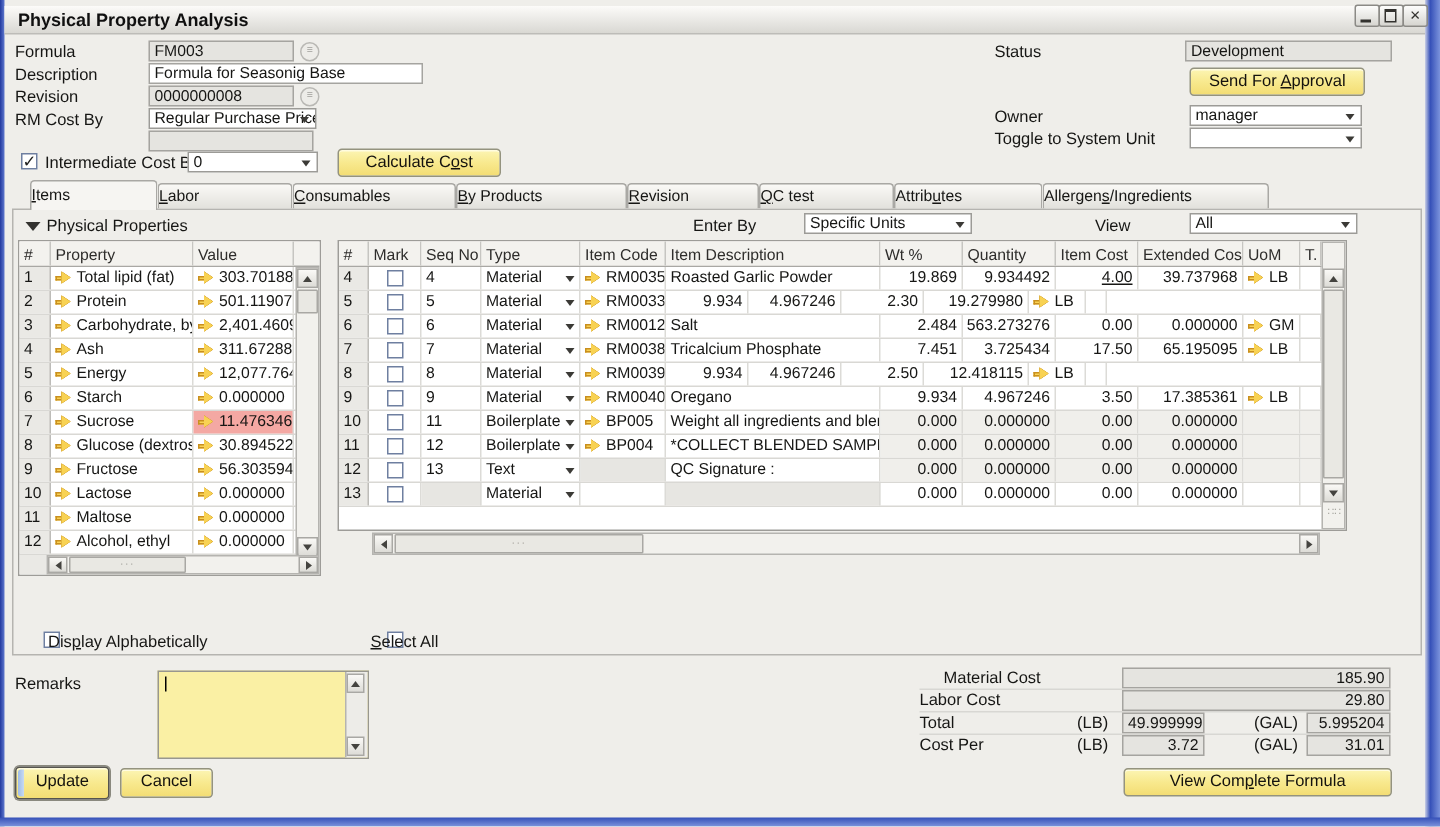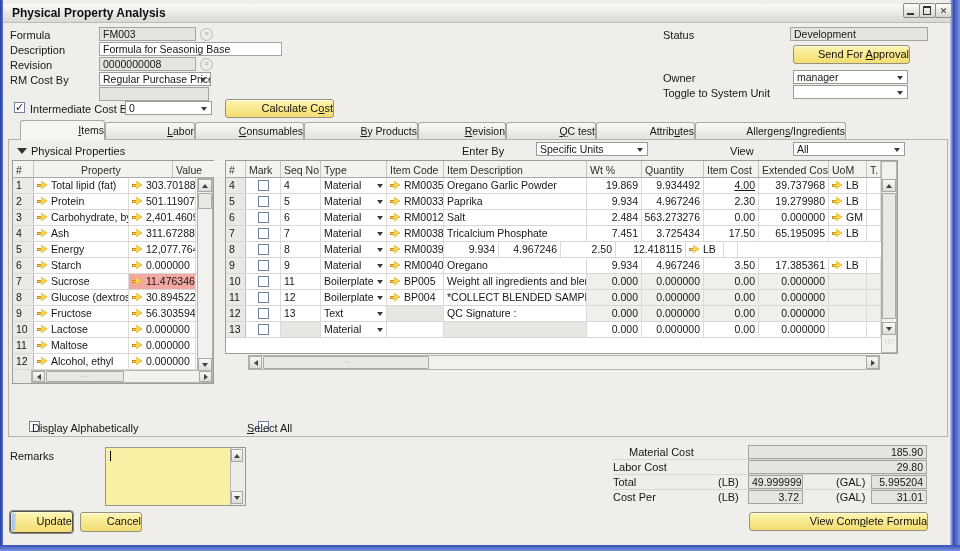--- a/index.html
+++ b/index.html
@@ -28,28 +28,28 @@
   .fld.ralign{text-align:right}
   .cmb{position:absolute;height:14px;box-sizing:border-box;border:1px solid #9C9B97;background:#FFFFFF;
        font-size:10.5px;line-height:12px;padding:0 14px 0 3px;white-space:nowrap;overflow:hidden}
   .cmb::after{content:"";position:absolute;right:4px;top:5px;border-left:3.5px solid transparent;
        border-right:3.5px solid transparent;border-top:4px solid #3B3A36}
   .cfl{position:absolute;width:11px;height:11px;border-radius:50%;border:1px solid #B9B8B4;background:#EDECE8;
        text-align:center;font-size:7px;line-height:10px;color:#A09F9B}
   .cbx{position:relative;display:inline-block;width:11px;height:11px;background:#fff;border:1px solid #6E7FA0;box-sizing:border-box;flex:none}
   .cbx.checked::after{content:"✓";position:absolute;left:0px;top:-2px;font-size:11px;font-weight:bold;color:#20201E}
   .btn{position:absolute;background:linear-gradient(#FCF5B4 0%,#F8E98E 50%,#F3DD74 100%);
-       border:1px solid #94937F;border-radius:3px;text-align:right;color:#14120E;
+       border:1px solid #94937F;border-radius:3px;text-align:center;color:#14120E;
        box-shadow:inset 0 1px 0 #FFFCE0;font-size:11px}
   .btn.default{border:1px solid #55544E;box-shadow:0 0 0 1px #8A897F, inset 0 1px 0 #FFFCE0}
   .btn.default::before{content:"";position:absolute;left:1px;top:1px;bottom:1px;width:4px;
        background:linear-gradient(90deg,#9DBBE8,#C8DAF2);border-radius:2px 0 0 2px}
   
   .tab{position:absolute;top:2px;height:17px;box-sizing:border-box;background:linear-gradient(#FAF9F6,#E2E1DC);
-       border:1px solid #A9A8A4;border-bottom:none;border-radius:3px 3px 0 0;text-align:right;
+       border:1px solid #A9A8A4;border-bottom:none;border-radius:3px 3px 0 0;text-align:left;
        line-height:16px;font-size:10.5px;z-index:2}
   .tab.active{top:0;height:20px;background:#F6F5F2;z-index:4;line-height:19px}
   .panel{position:absolute;left:8px;top:139px;width:940px;height:298px;border:1px solid #B5B4B0;
          background:#EFEEEA;box-sizing:border-box;z-index:1}
   .tri-down{position:absolute;width:0;height:0;border-left:5px solid transparent;border-right:5px solid transparent;
             border-top:6px solid #33322F}
   
   .tbl{position:absolute;background:#FFFFFF;border:1px solid #9D9C98;box-sizing:content-box;font-size:10.5px;z-index:2}
   .thead{display:flex;height:17px;background:#F3F2EE;border-bottom:1px solid #A9A8A4;box-sizing:border-box}
   .thead .tc{border-right:1px solid #C6C5C1;padding:2px 0 0 3px;color:#2E2D2B;background:#F3F2EE}
@@ -158,21 +158,21 @@
 <div class="lbl" style="left:31px;top:145px;z-index:2">Physical Properties</div>
 <div class="lbl" style="left:462px;top:145px;z-index:2">Enter By</div>
 <div class="cmb" style="left:536px;top:142px;width:112px;z-index:2">Specific Units</div>
 <div class="lbl" style="left:730px;top:145px;z-index:2">View</div>
 <div class="cmb" style="left:793px;top:142px;width:112px;z-index:2">All</div>
 
 
 <div class="tbl" id="prop-tbl" style="left:12px;top:160px;width:200px;height:222px">
   <div class="thead" id="prop-head">
       <div class="tc" style="width: 21px;">#</div>
-      <div class="tc" style="width: 95px; margin-left: 44px;">Property</div>
+      <div class="tc" style="width: 95px;">Property</div>
       <div class="tc" style="width: 67px;">Value</div>
     </div>
   <div id="prop-body">
       <div class="trow">
         <div class="tc num" style="width: 21px;">1</div>
         <div class="tc flexc" style="width: 95px;">
           <span class="la"></span>
           <span>Total lipid (fat)</span>
         </div>
         <div class="tc flexc" style="width: 67px;">
@@ -344,41 +344,40 @@
   <div id="form-body">
       <div class="trow">
         <div class="tc num" style="width: 20px;">4</div>
         <div class="tc" style="width: 35px; text-align: center; padding-top: 2px;"><span class="cbx"></span></div>
         <div class="tc pl" style="width: 40px;">4</div>
         <div class="tc typecell" style="width: 66px;"><span>Material</span><span class="ddt"></span></div>
         <div class="tc flexc" style="width: 57px;">
           <span class="la"></span>
           <span>RM0035</span>
         </div>
-        <div class="tc pl" style="width: 143px;">Oregano Garlic Powder</div>
+        <div class="tc pl" style="width: 143px;">Roasted Garlic Powder</div>
         <div class="tc r" style="width: 55px;">19.869</div>
         <div class="tc r" style="width: 62px;">9.934492</div>
         <div class="tc r" style="width: 55px; text-decoration: underline;">4.00</div>
         <div class="tc r" style="width: 70px;">39.737968</div>
         <div class="tc flexc" style="width: 38px;">
           <span class="la"></span>
           <span>LB</span>
         </div>
         <div class="tc" style="width: 14px;"></div>
       </div>
       <div class="trow">
         <div class="tc num" style="width: 20px;">5</div>
         <div class="tc" style="width: 35px; text-align: center; padding-top: 2px;"><span class="cbx"></span></div>
         <div class="tc pl" style="width: 40px;">5</div>
         <div class="tc typecell" style="width: 66px;"><span>Material</span><span class="ddt"></span></div>
         <div class="tc flexc" style="width: 57px;">
           <span class="la"></span>
           <span>RM0033</span>
         </div>
-        <div class="tc pl" style="width: 143px;">Paprika</div>
         <div class="tc r" style="width: 55px;">9.934</div>
         <div class="tc r" style="width: 62px;">4.967246</div>
         <div class="tc r" style="width: 55px;">2.30</div>
         <div class="tc r" style="width: 70px;">19.279980</div>
         <div class="tc flexc" style="width: 38px;">
           <span class="la"></span>
           <span>LB</span>
         </div>
         <div class="tc" style="width: 14px;"></div>
       </div>

